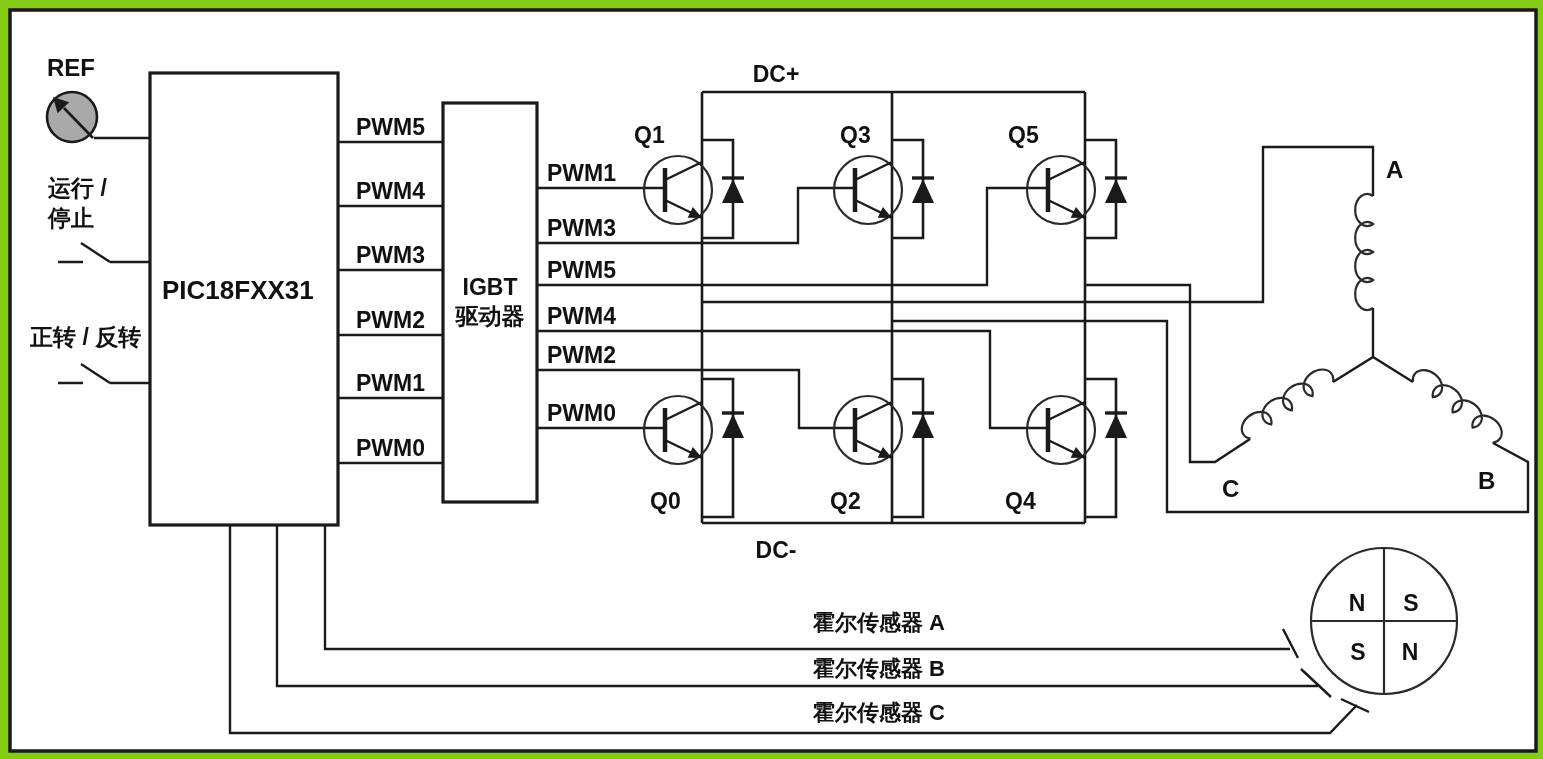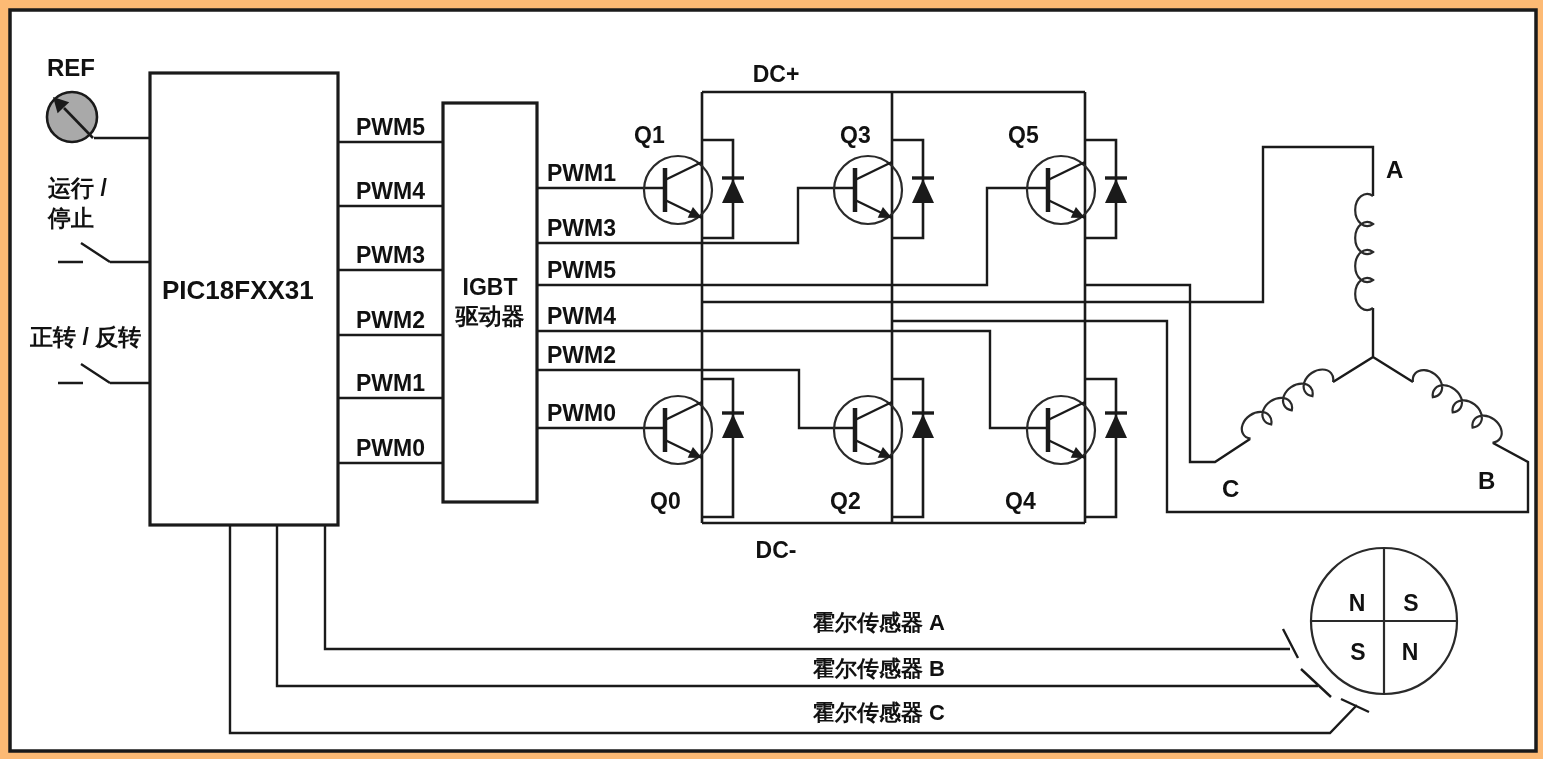--- a/index.html
+++ b/index.html
@@ -1,16 +1,16 @@
 <!DOCTYPE html>
 <html><head>
 <meta charset="utf-8">
 <style>
   html,body{margin:0;padding:0;background:#fff;}
-  .stage{width:1543px;height:759px;position:relative;background:#fdba74;}
+  .stage{width:1543px;height:759px;position:relative;background:#84cc16;}
   svg{display:block;}
   text{font-family:"Liberation Sans","DejaVu Sans",sans-serif;font-weight:bold;fill:#111;}
   .t23{font-size:23px;} .t24{font-size:24px;} .t26{font-size:26px;} .t22{font-size:22px;}
   .wire{stroke:#1a1a1a;stroke-width:2.4;fill:none;}
   .bridge{stroke:#1a1a1a;stroke-width:2.6;fill:none;}
   .block{stroke:#1a1a1a;stroke-width:3.2;fill:none;}
   .coil{stroke:#2a2a2a;stroke-width:2.2;fill:none;}
   .thin{stroke:#2a2a2a;stroke-width:2.2;fill:none;}
   .solid{fill:#1a1a1a;stroke:none;}
 </style>

